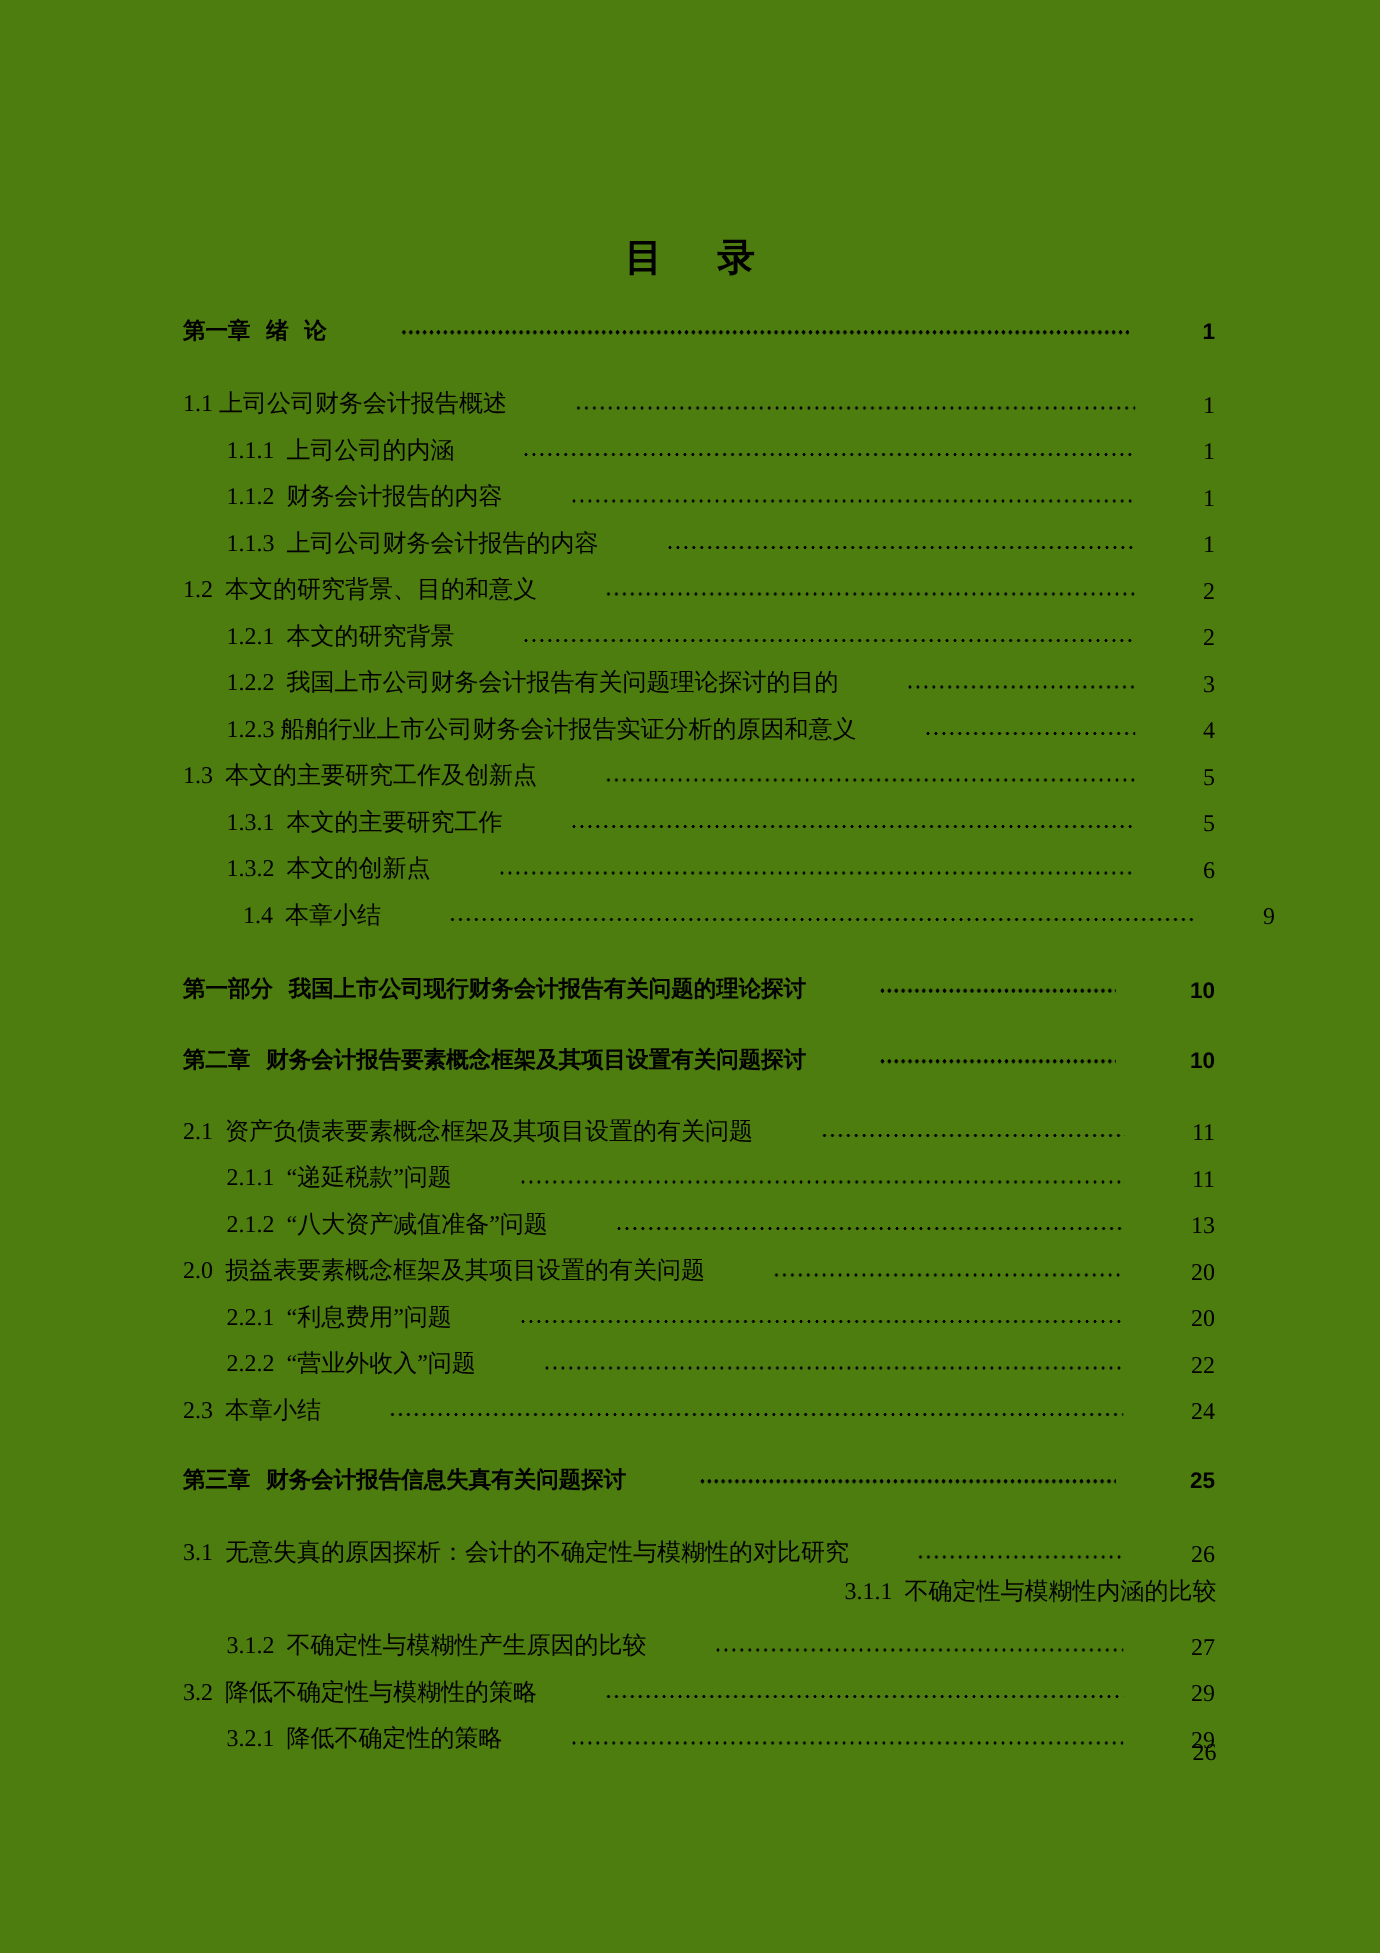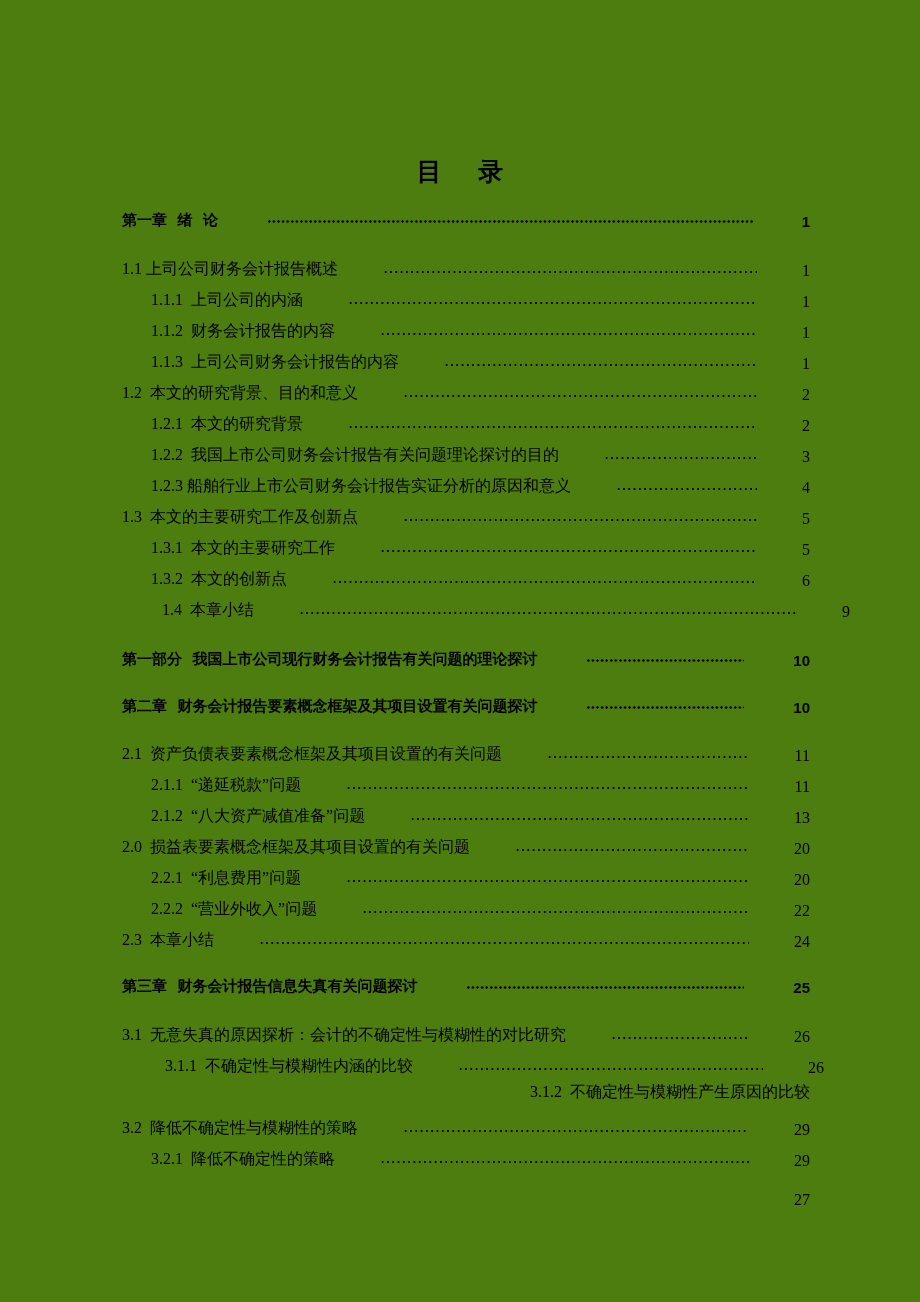--- a/index.html
+++ b/index.html
@@ -157,26 +157,26 @@
       <div class="row chapter" style="left: 122px; width: 688px; top: 970px;">
         <span class="label">第三章  财务会计报告信息失真有关问题探讨</span>
         <span class="leader"></span>
         <span class="page-num">25</span>
       </div>
       <div class="row lvl1" style="left: 122px; width: 688px; top: 1020px;">
         <span class="label">3.1  无意失真的原因探析：会计的不确定性与模糊性的对比研究</span>
         <span class="leader"></span>
         <span class="page-num">26</span>
       </div>
-      <div class="row lvl2" style="left: 165px; width: 659px; top: 1051px;">
+      <div class="row lvl2" style="left: 152px; width: 659px; top: 1051px; flex-direction: column;">
         <span class="label">3.1.1  不确定性与模糊性内涵的比较</span>
         <span class="leader"></span>
         <span class="page-num">26</span>
       </div>
-      <div class="row lvl2" style="left: 151px; width: 659px; top: 1082px; flex-direction: column;">
+      <div class="row lvl2" style="left: 151px; width: 659px; top: 1082px;">
         <span class="label">3.1.2  不确定性与模糊性产生原因的比较</span>
         <span class="leader"></span>
         <span class="page-num">27</span>
       </div>
       <div class="row lvl1" style="left: 122px; width: 688px; top: 1113px;">
         <span class="label">3.2  降低不确定性与模糊性的策略</span>
         <span class="leader"></span>
         <span class="page-num">29</span>
       </div>
       <div class="row lvl2" style="left: 151px; width: 659px; top: 1144px;">

